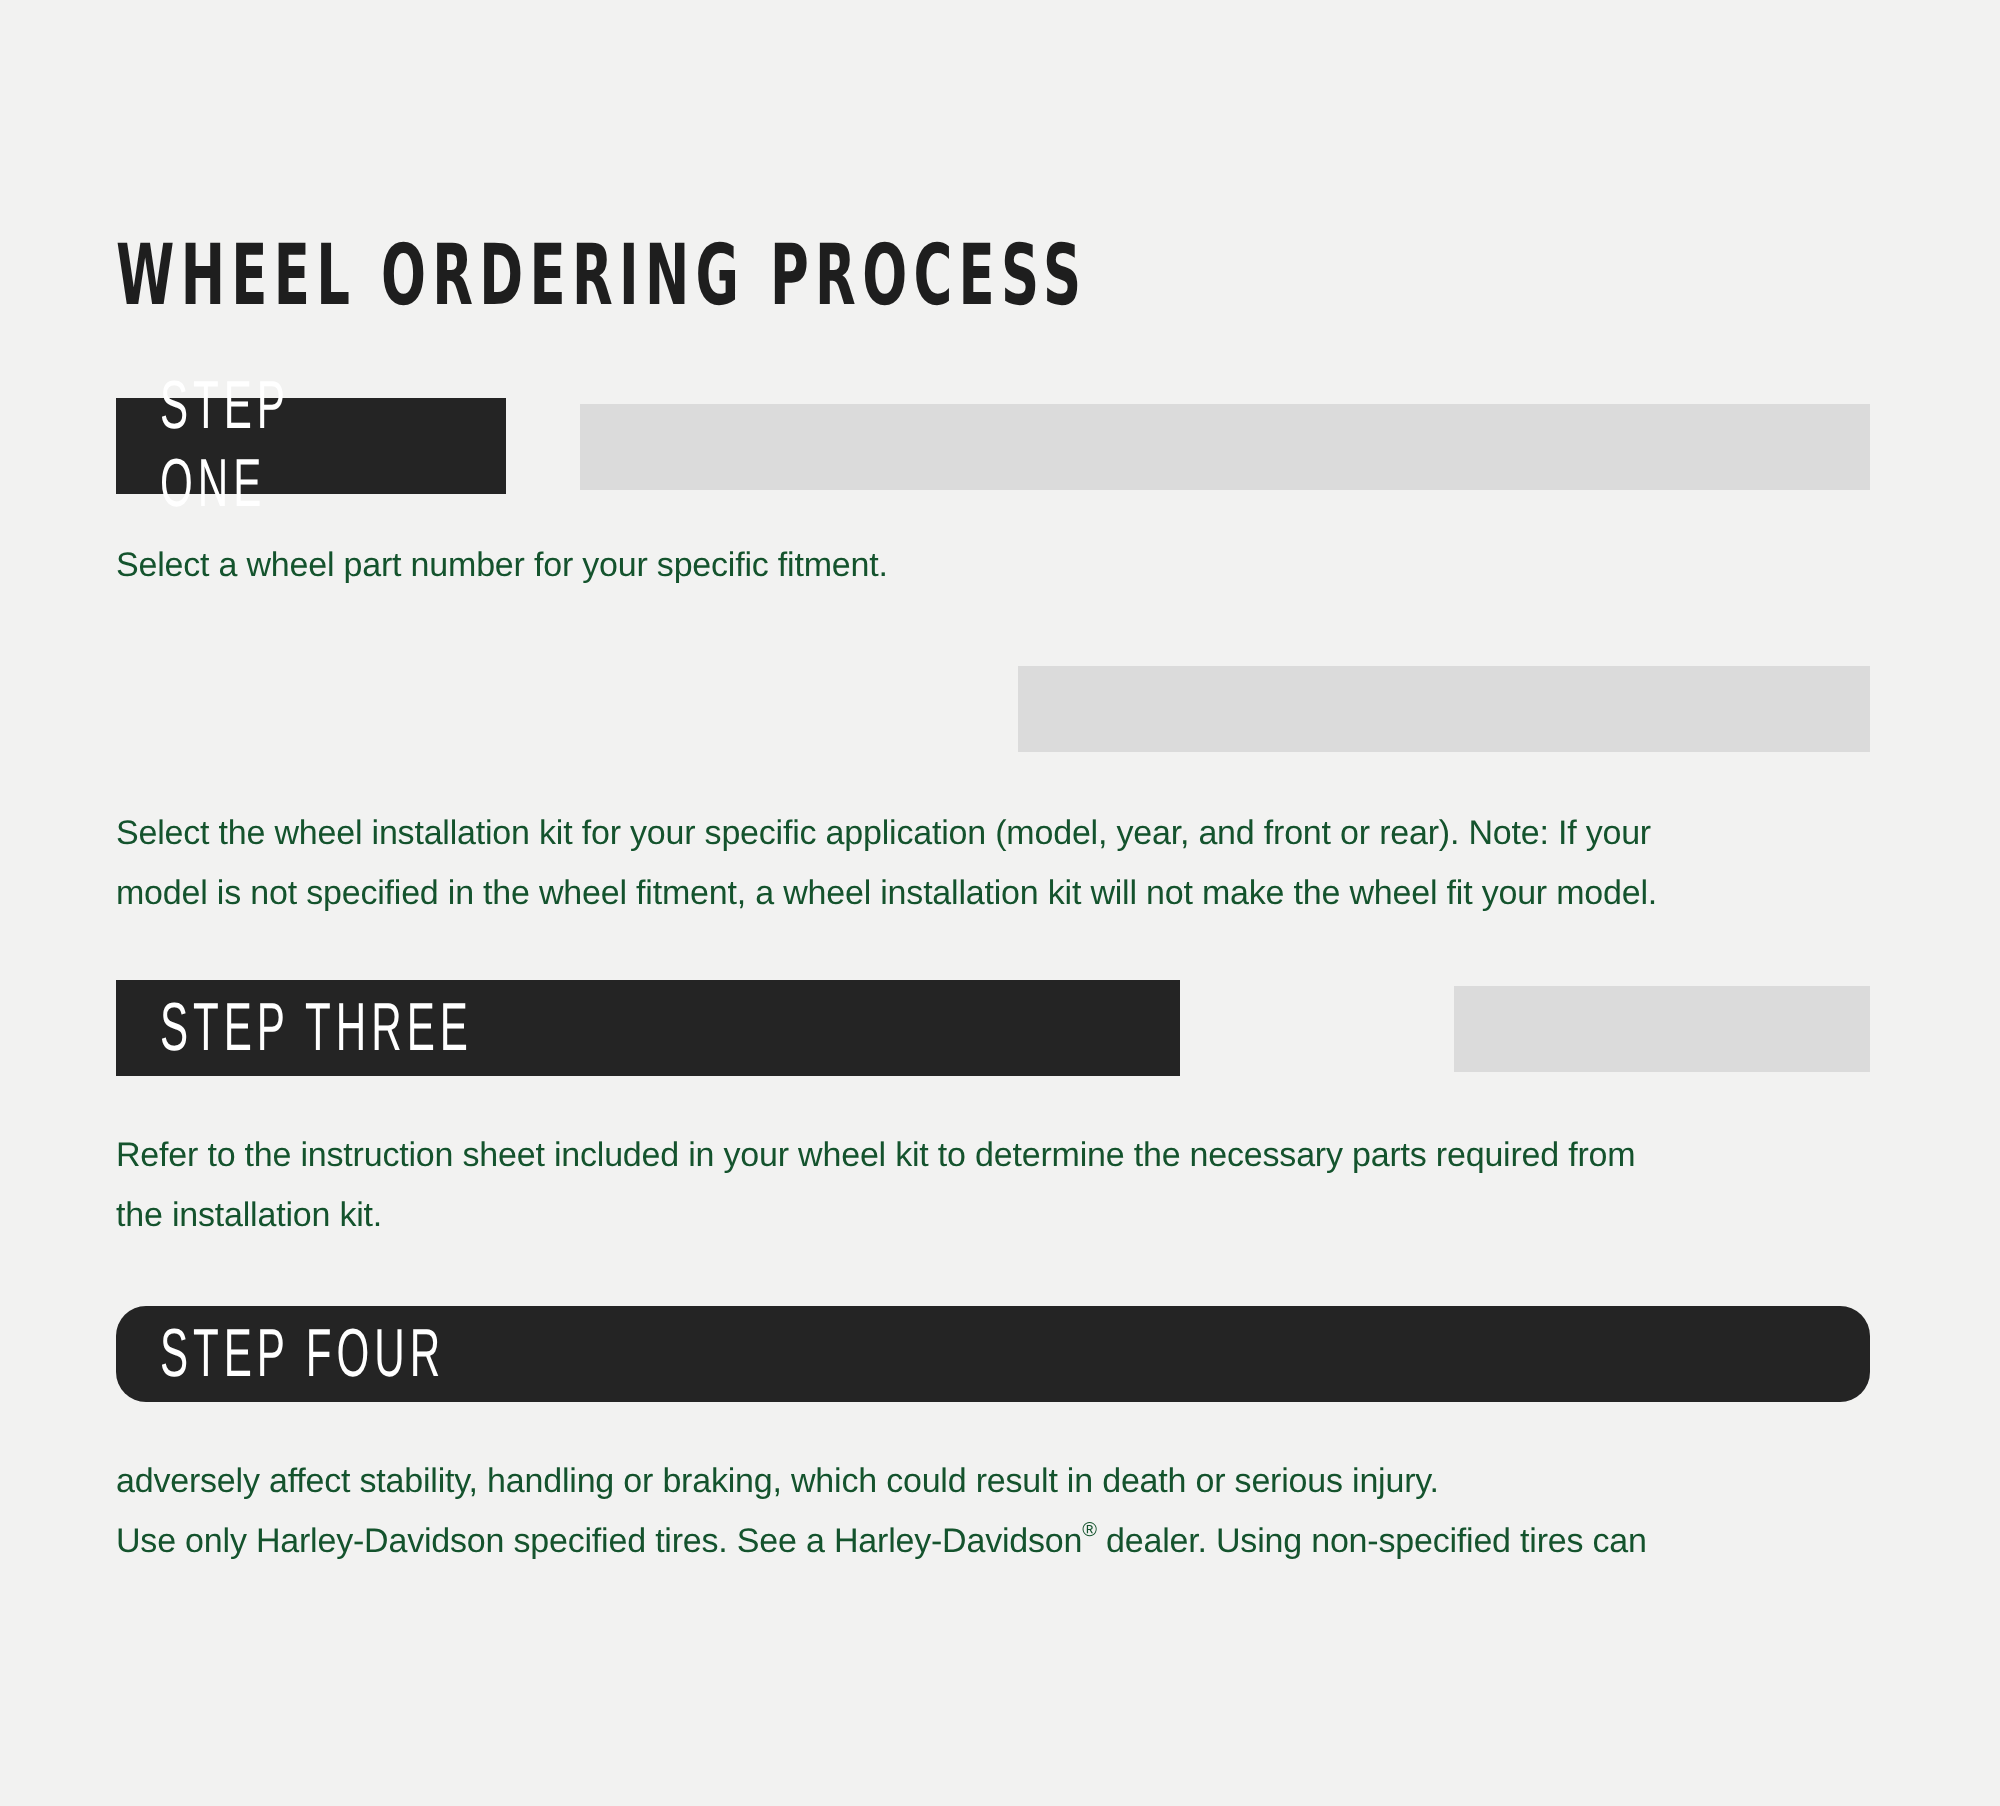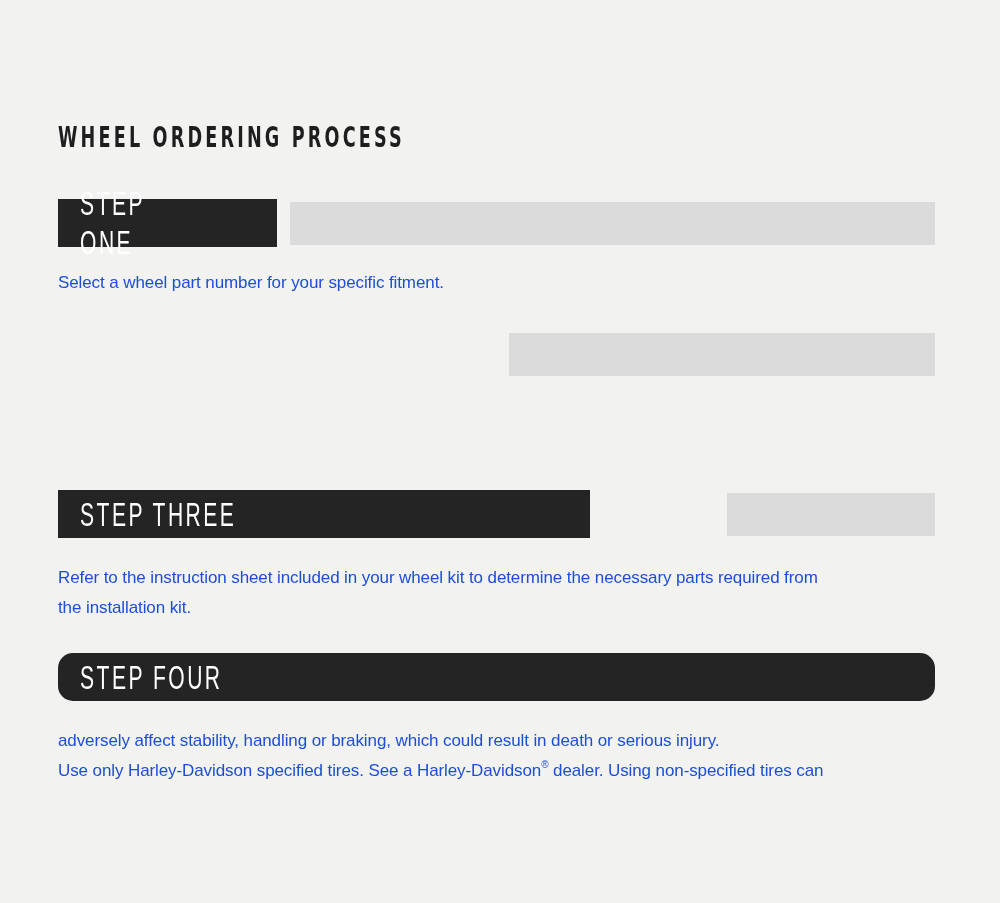--- a/index.html
+++ b/index.html
@@ -22,21 +22,21 @@
     transform-origin: 0 50%;
     white-space: nowrap;
     font-family: "DejaVu Sans", sans-serif;
     font-weight: bold;
   }
   .page-title {
     position: absolute;
     left: 58px;
     top: 120px;
     margin: 0;
-    font-size: 28px;
+    font-size: 42px;
     line-height: 36px;
     letter-spacing: 5px;
     color: #1e1e1e;
   }
   .bar {
     position: absolute;
     left: 58px;
     height: 48px;
   }
   .bar.black {
@@ -58,48 +58,52 @@
     transform-origin: 0 50%;
   }
   .desc {
     position: absolute;
     left: 58px;
     width: 890px;
     margin: 0;
     font-size: 17px;
     line-height: 30px;
     letter-spacing: -0.1px;
-    color: #1d4ed8;
+    color: #14532d;
   }
   .desc .line {
     display: block;
   }
   .reg {
     font-size: 10px;
     line-height: 0;
     position: relative;
     top: -1px;
   }
 </style>
 </head>
 <body>
 
 <div class="canvas">
 
   <h1 class="page-title"><span class="cond">WHEEL ORDERING PROCESS</span></h1>
 
-  <div class="bar black" style="top:199px; width:219px;">
+  <div class="bar black" style="top:199px; width:195px;">
     <span class="step-label">STEP ONE</span>
   </div>
   <div class="bar gray" style="top:202px; left:290px; width:645px;"></div>
   <p class="desc" style="top:268px;">
     <span class="line">Select a wheel part number for your specific fitment.</span>
   </p>
 
   <div class="bar gray" style="top:333px; left:509px; width:426px;"></div>
+  <p class="desc" style="top:402px;">
+    <span class="line">Select the wheel installation kit for your specific application (model, year, and front or rear). Note: If your</span>
+    <span class="line">model is not specified in the wheel fitment, a wheel installation kit will not make the wheel fit your model.</span>
+  </p>
 
   <div class="bar black" style="top:490px; width:532px;">
     <span class="step-label">STEP THREE</span>
   </div>
   <div class="bar gray" style="top:493px; left:727px; width:208px;"></div>
   <p class="desc" style="top:563px;">
     <span class="line">Refer to the instruction sheet included in your wheel kit to determine the necessary parts required from</span>
     <span class="line">the installation kit.</span>
   </p>
 

